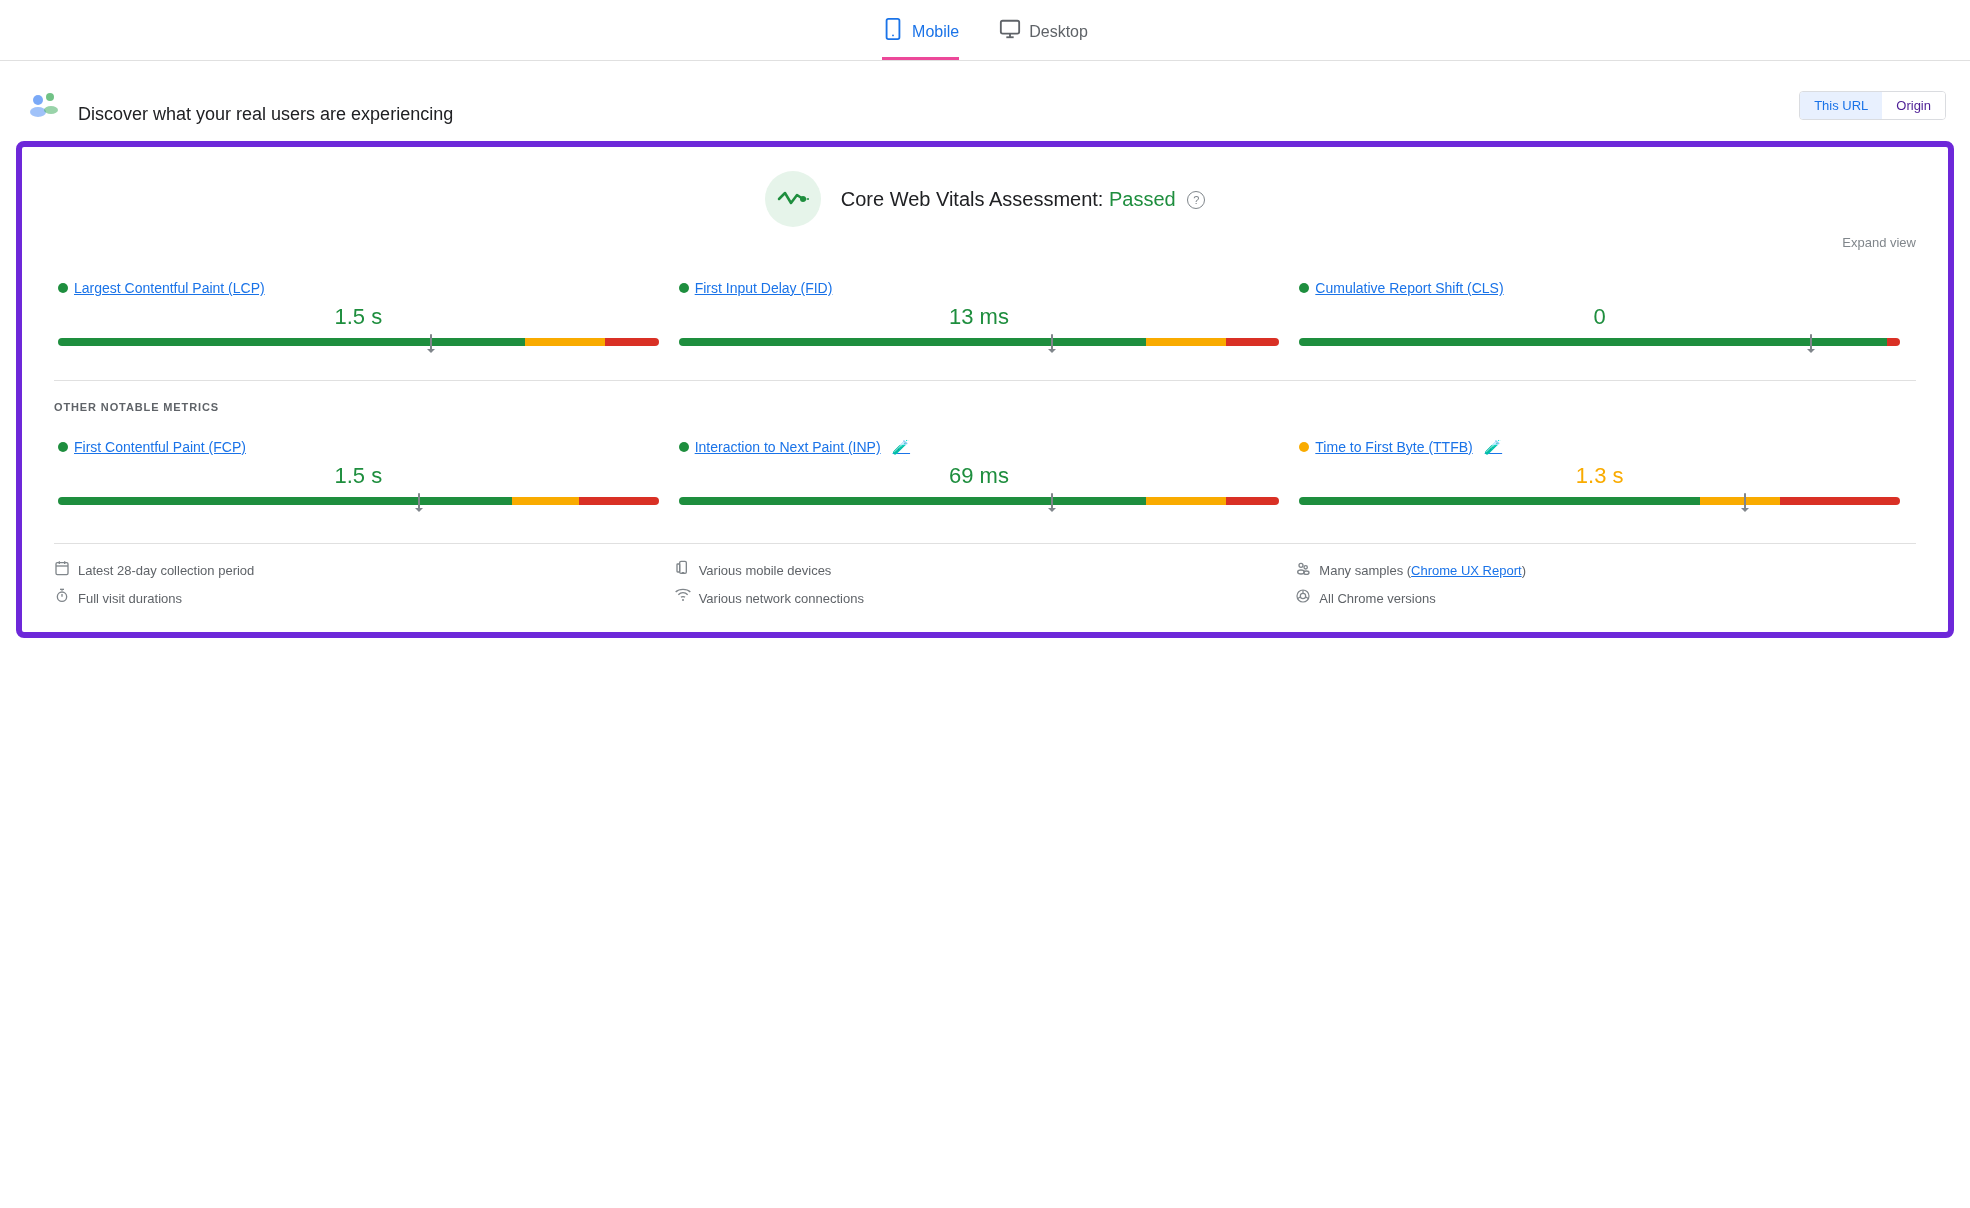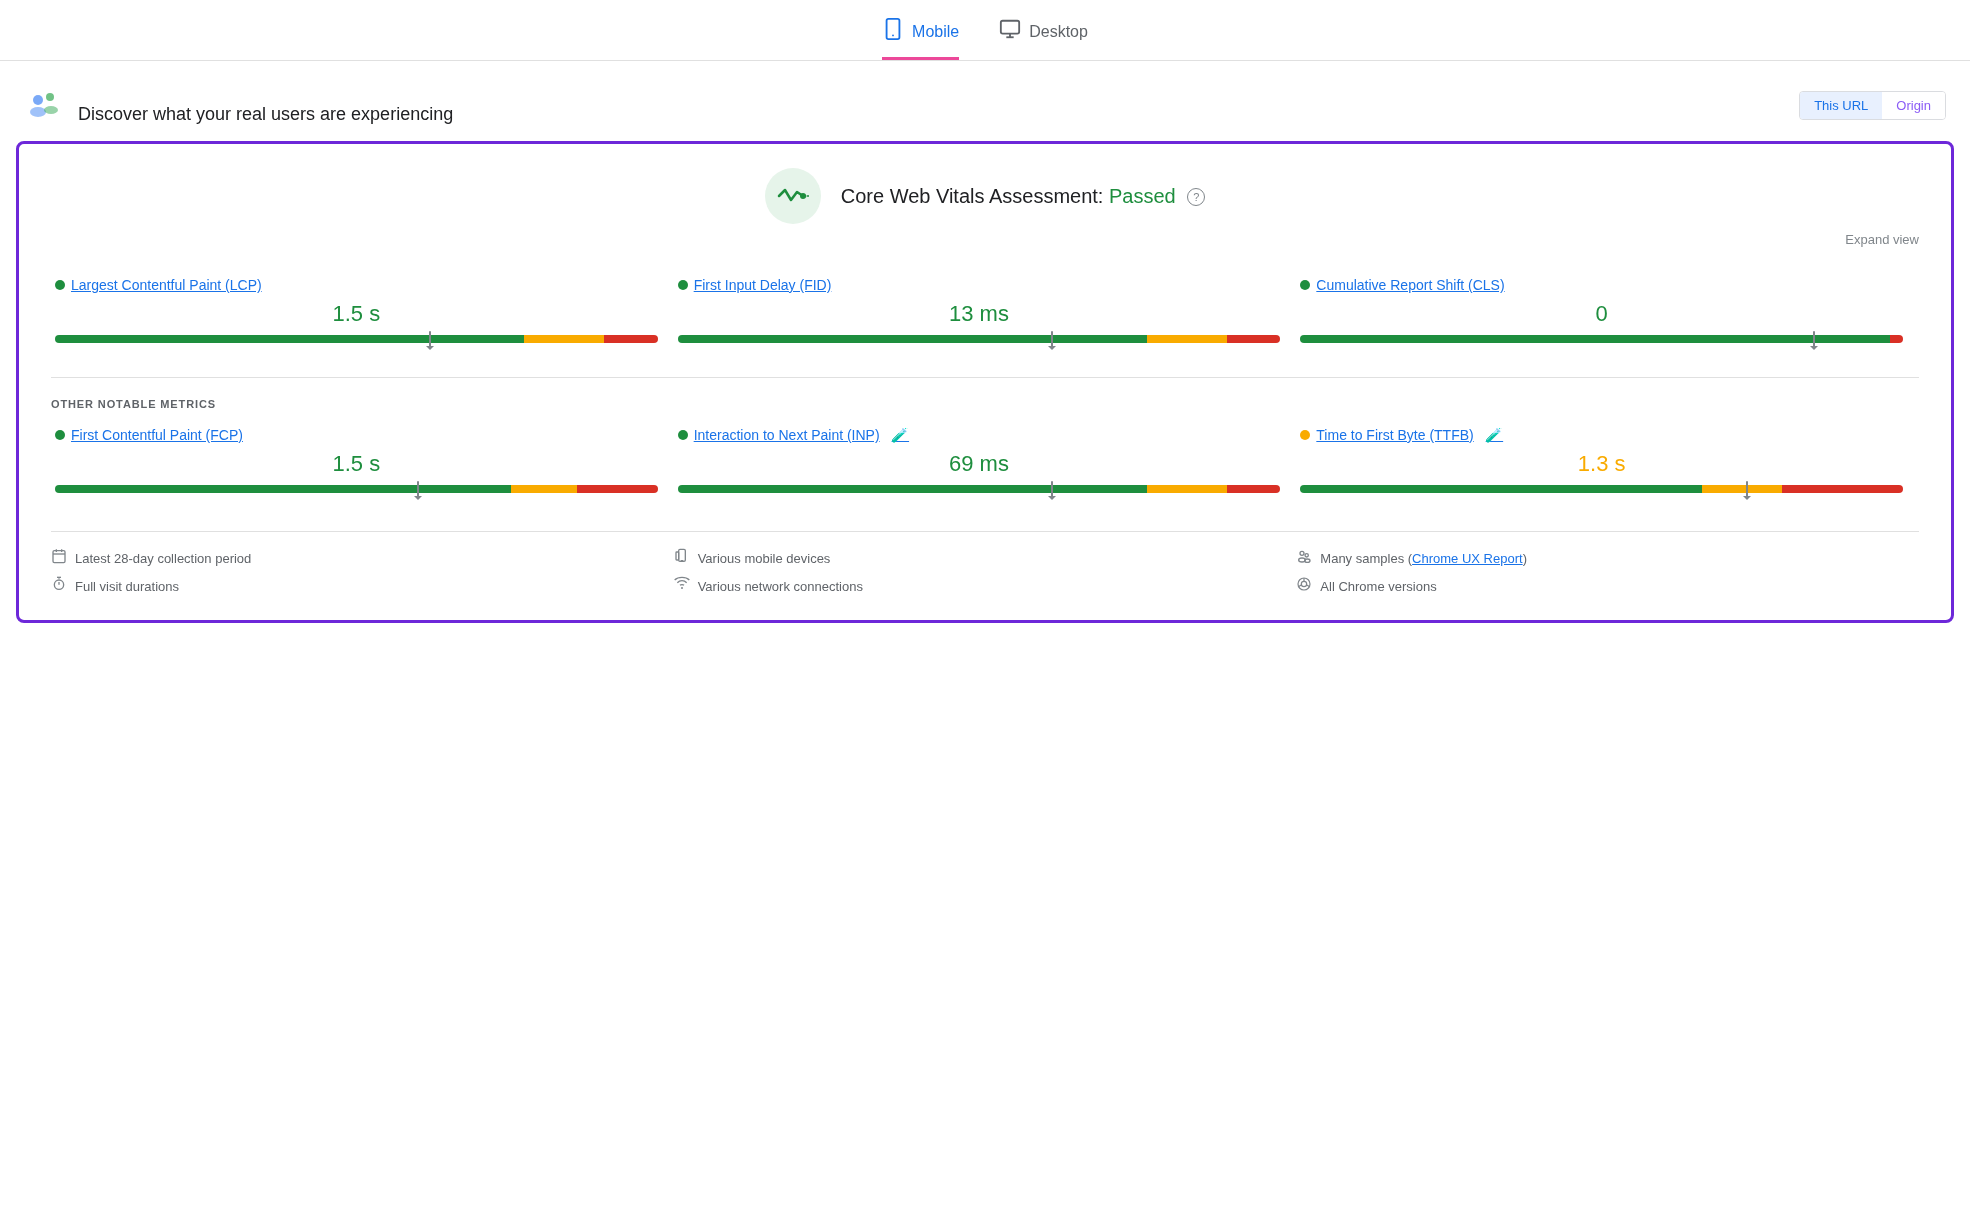--- a/index.html
+++ b/index.html
@@ -63,33 +63,33 @@
       display: flex;
       border: 1px solid #dadce0;
       border-radius: 4px;
       overflow: hidden;
     }
     .url-toggle-btn {
       padding: 6px 14px;
       font-size: 13px;
       cursor: pointer;
       background: #fff;
-      color: #8b5cf6;
+      color: #4c1d95;
       border: none;
       font-family: inherit;
     }
     .url-toggle-btn.active {
       background: #e8f0fe;
       color: #1a73e8;
       font-weight: 500;
     }
 
     .main-card {
       margin: 0 16px 20px 16px;
-      border: 3px solid #6d28d9;
+      border: 6px solid #6d28d9;
       border-radius: 8px;
       padding: 24px 32px;
     }
 
     .cwv-header {
       display: flex;
       align-items: center;
       justify-content: center;
       gap: 20px;
       margin-bottom: 8px;
@@ -212,21 +212,21 @@
       border-top: 1px solid #e0e0e0;
       margin: 20px 0;
     }
 
     .other-metrics-label {
       font-size: 11px;
       font-weight: 600;
       color: #5f6368;
       letter-spacing: 0.08em;
       text-transform: uppercase;
-      margin-bottom: 7px;
+      margin-bottom: 16px;
     }
 
     .info-footer {
       display: grid;
       grid-template-columns: 1fr 1fr 1fr;
       gap: 0;
       margin-top: 24px;
       padding-top: 16px;
       border-top: 1px solid #e0e0e0;
     }

